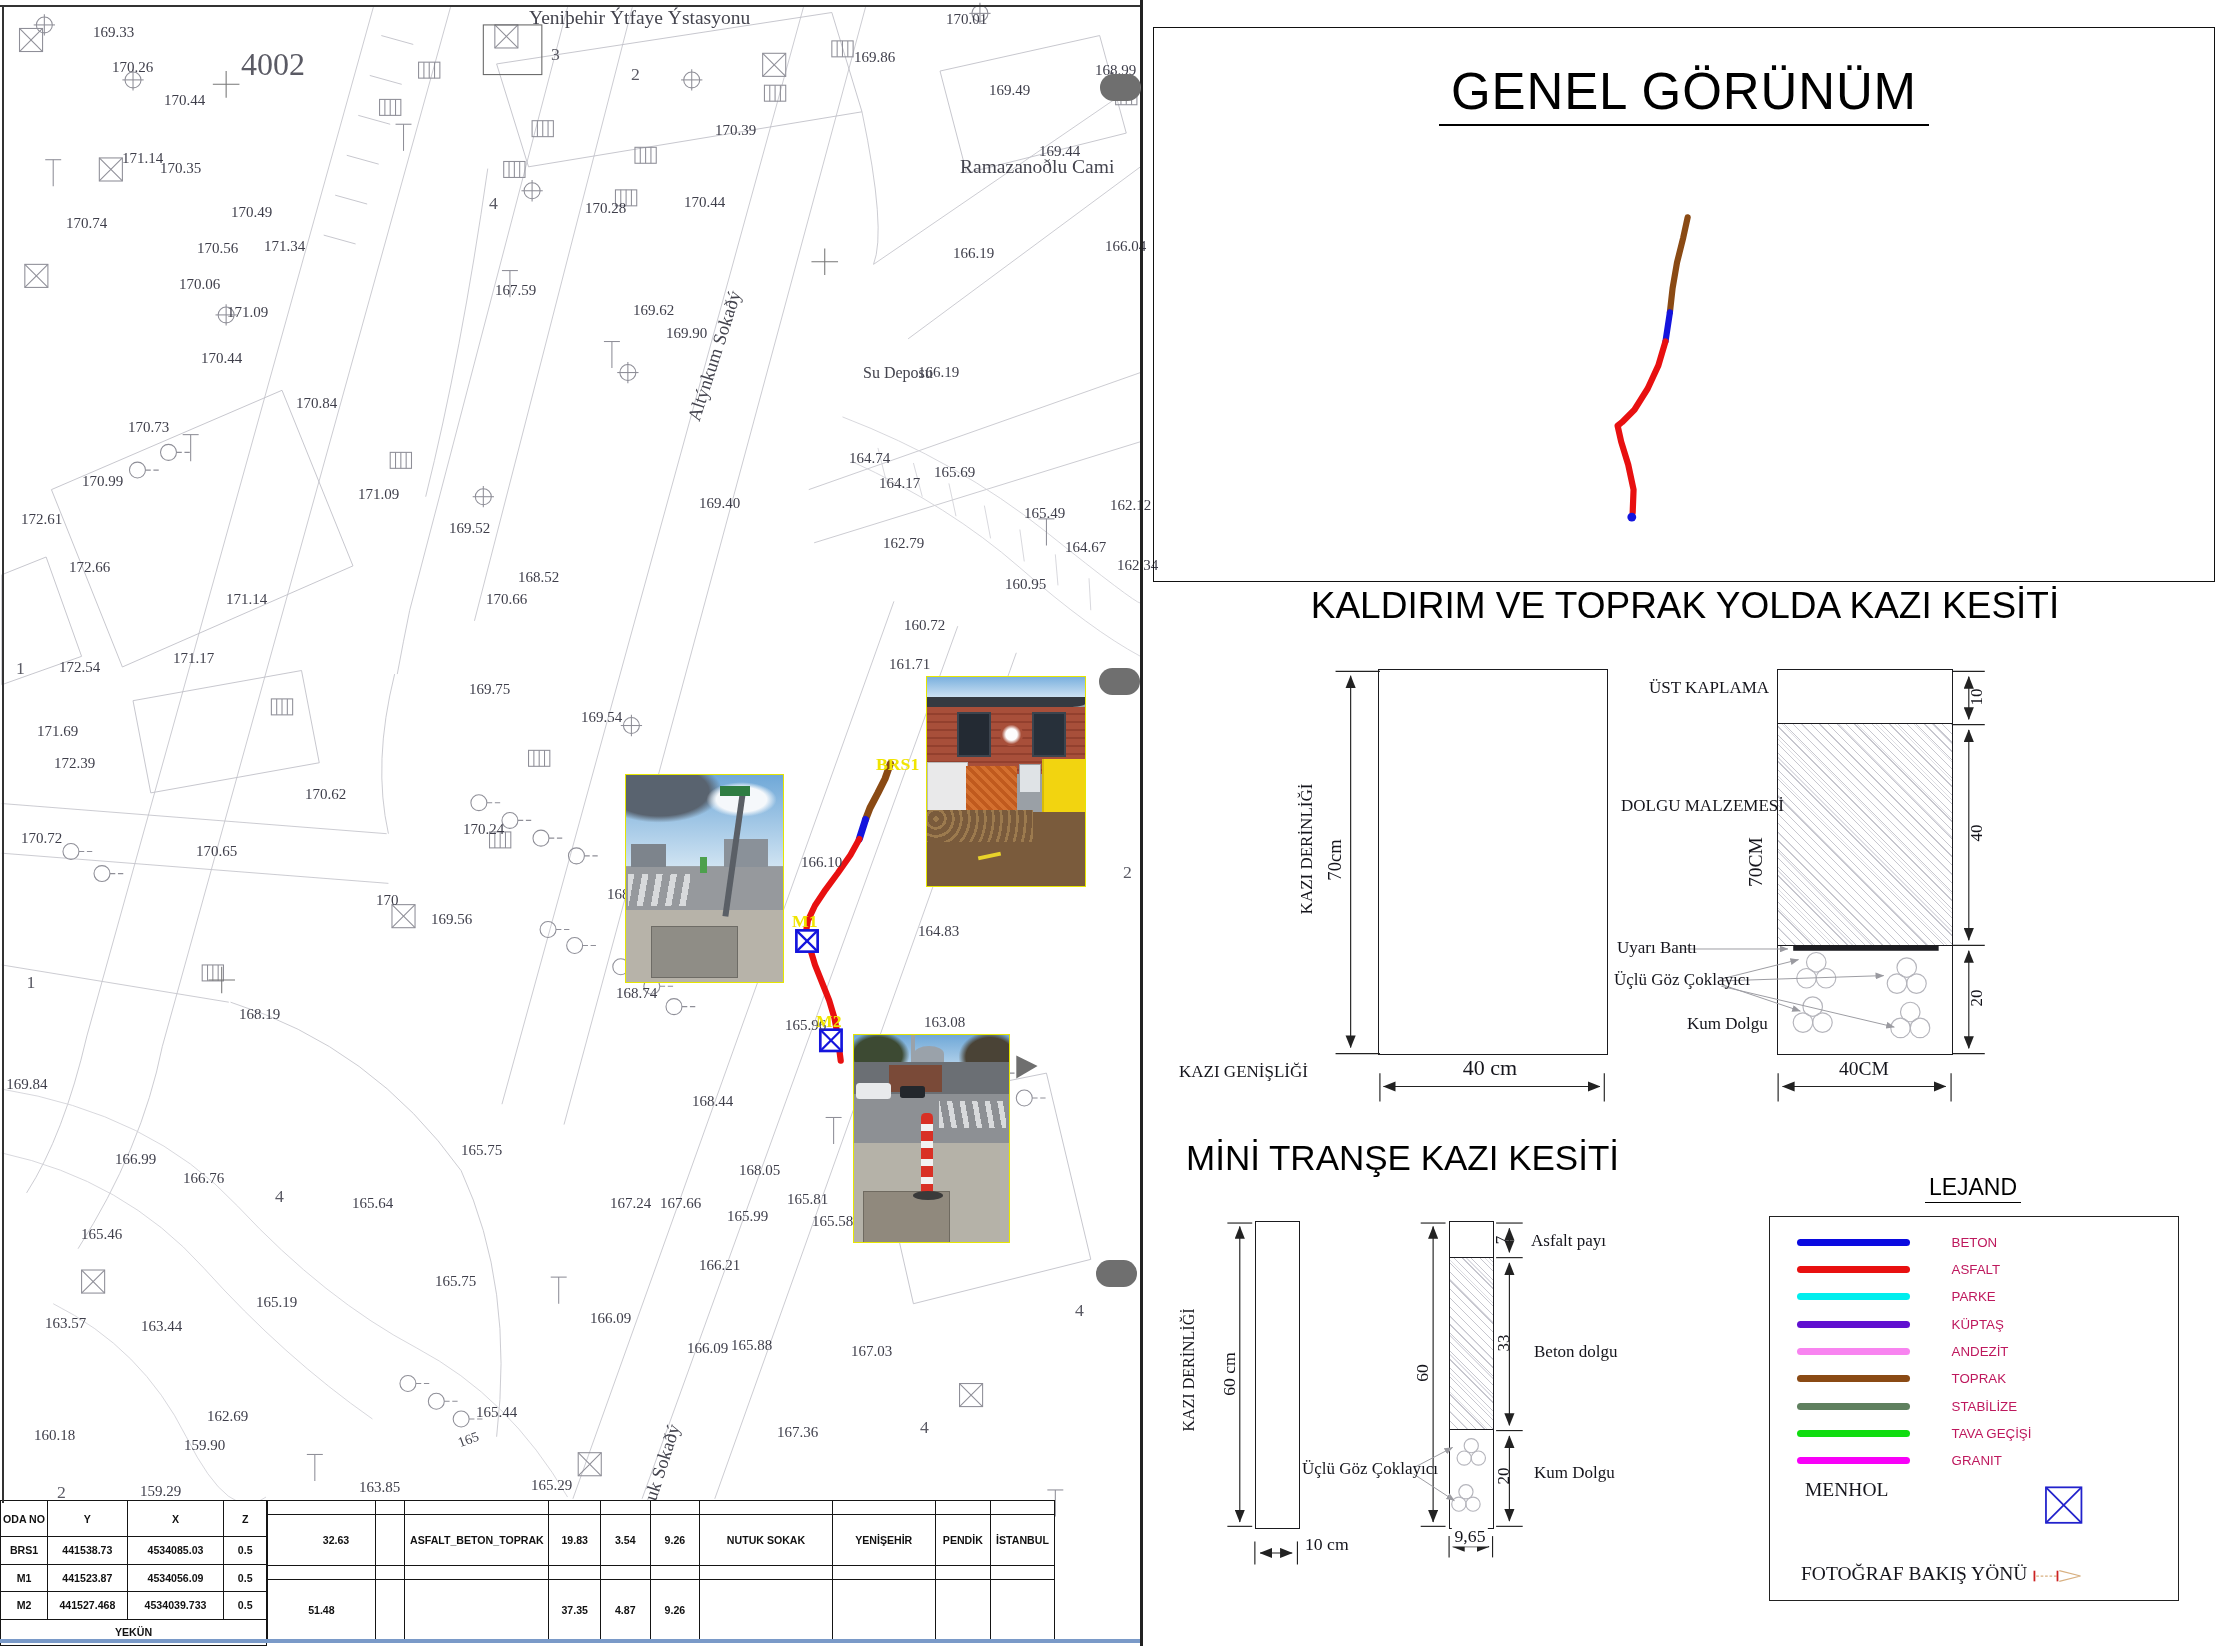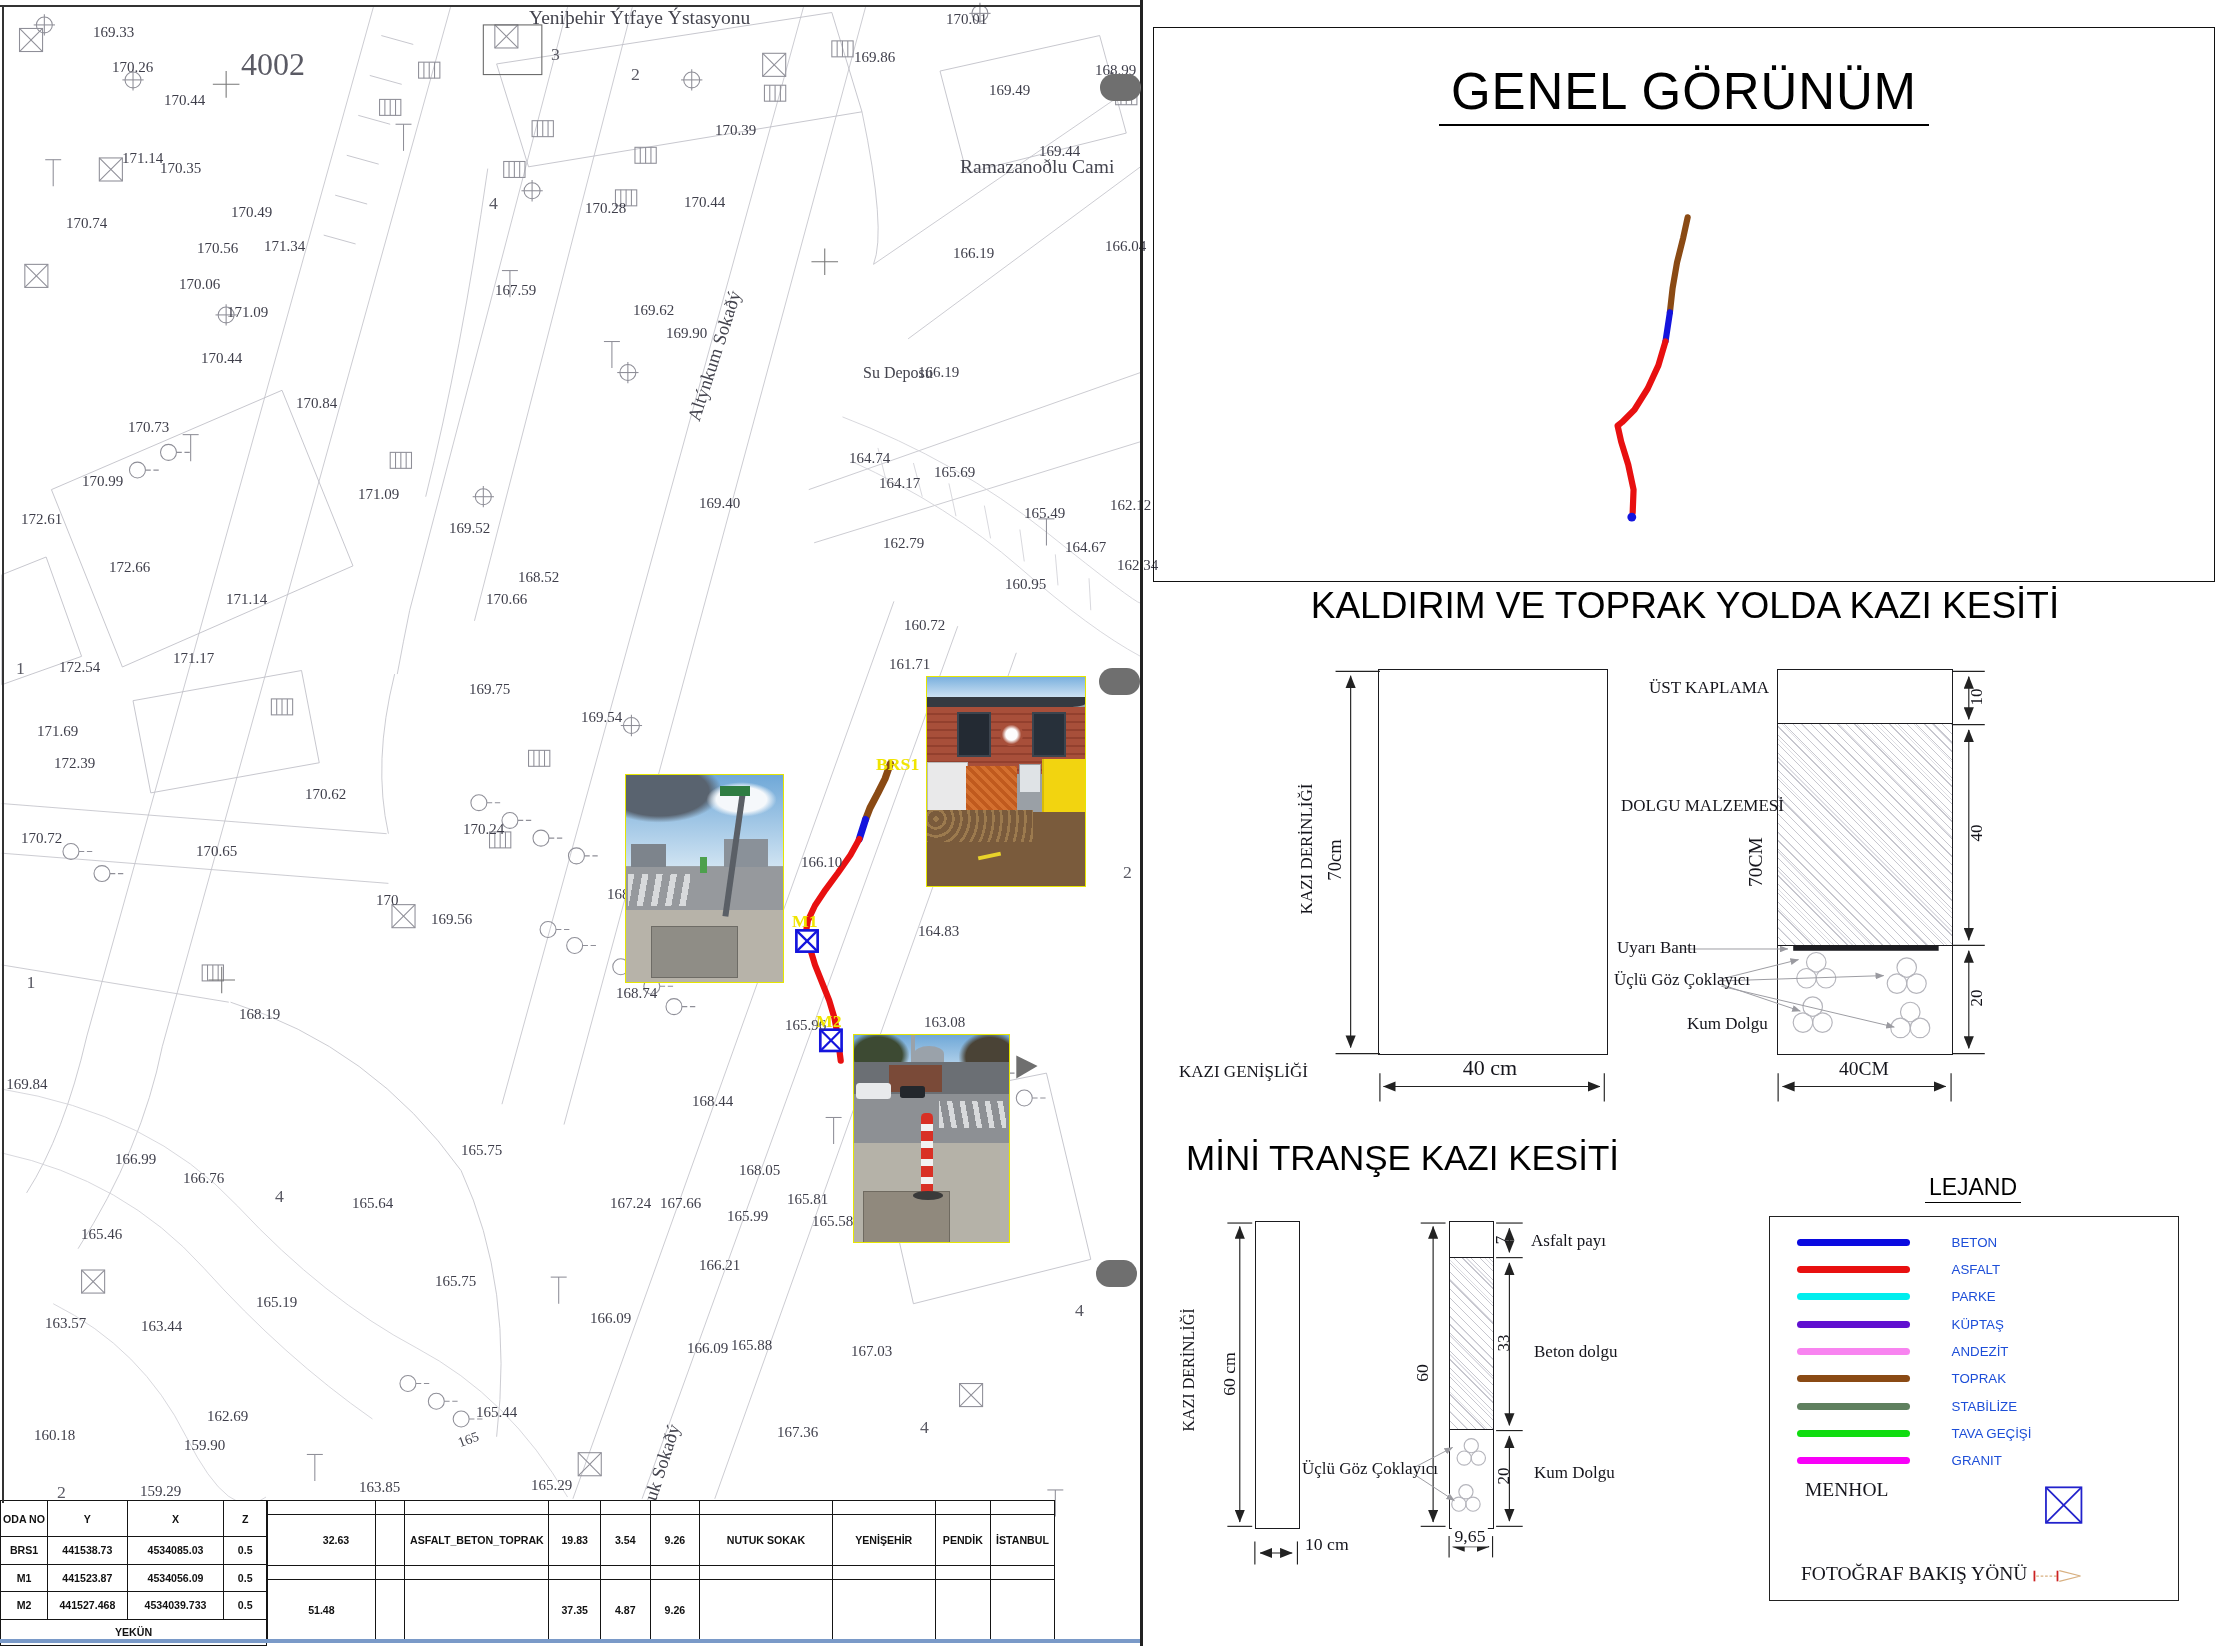--- a/index.html
+++ b/index.html
@@ -24,21 +24,21 @@
   .hatch{background:
      repeating-linear-gradient(45deg,rgba(0,0,0,0) 0 5.3px,#c7c7cf 5.3px 6.2px),
      repeating-linear-gradient(45deg,rgba(0,0,0,0) 0 12.4px,#e0e0e6 12.4px 13.3px);}
   #genel-box{position:absolute;left:1153px;top:26.6px;width:1060px;height:553px;border:1.8px solid #111;text-align:center;}
   #genel-title{display:inline-block;margin-top:34px;font-size:51px;letter-spacing:0.9px;border-bottom:2.7px solid #000;padding:0 12.4px 3.5px 12.4px;}
   #legend-box{position:absolute;left:1769px;top:1216px;width:408px;height:383px;border:1.8px solid #222;}
   #legend-title{position:absolute;left:1769px;top:1174px;width:408px;text-align:center;font-size:23px;}
   #legend-title span{border-bottom:1.8px solid #000;padding:0 3.5px 1.8px 3.5px;}
   .lg-row{position:absolute;left:26.6px;height:19.5px;width:355px;}
   .lg-bar{position:absolute;left:0;top:4.4px;width:113px;height:7px;border-radius:3.5px;}
-  .lg-label{position:absolute;left:155px;top:0;font:13.3px "Liberation Sans",sans-serif;color:#1d4ed8;}
+  .lg-label{position:absolute;left:155px;top:0;font:13.3px "Liberation Sans",sans-serif;color:#be185d;}
   .lg-serif{position:absolute;font:19.5px "Liberation Serif",serif;color:#15151c;}
   
   #tablewrap{position:absolute;left:0px;top:1500px;width:1055px;height:142px;background:#fff;display:flex;}
   table{border-collapse:collapse;table-layout:fixed;}
   td{border:1.3px solid #151515;font:bold 10.6px "Liberation Sans",sans-serif;color:#111;text-align:center;vertical-align:middle;padding:0 1.8px;overflow:hidden;}
 </style>
 </head>
 <body>
 
 <div id="sheet">
@@ -442,21 +442,21 @@
       <span class="el" style="left: 231px; top: 204px;">170.49</span>
       <span class="el" style="left: 197px; top: 240px;">170.56</span>
       <span class="el" style="left: 179px; top: 276px;">170.06</span>
       <span class="el" style="left: 264px; top: 238px;">171.34</span>
       <span class="el" style="left: 227px; top: 304px;">171.09</span>
       <span class="el" style="left: 201px; top: 350px;">170.44</span>
       <span class="el" style="left: 296px; top: 395px;">170.84</span>
       <span class="el" style="left: 128px; top: 419px;">170.73</span>
       <span class="el" style="left: 82px; top: 473px;">170.99</span>
       <span class="el" style="left: 21px; top: 511px;">172.61</span>
-      <span class="el" style="left: 69px; top: 559px; margin-left: 40px;">172.66</span>
+      <span class="el" style="left: 69px; top: 559px;">172.66</span>
       <span class="el" style="left: 226px; top: 591px;">171.14</span>
       <span class="el" style="left: 173px; top: 650px;">171.17</span>
       <span class="el" style="left: 59px; top: 659px;">172.54</span>
       <span class="el" style="left: 358px; top: 486px;">171.09</span>
       <span class="el" style="left: 37px; top: 723px;">171.69</span>
       <span class="el" style="left: 54px; top: 755px;">172.39</span>
       <span class="el" style="left: 305px; top: 786px;">170.62</span>
       <span class="el" style="left: 21px; top: 830px;">170.72</span>
       <span class="el" style="left: 196px; top: 843px;">170.65</span>
       <span class="el" style="left: 463px; top: 821px;">170.24</span>

